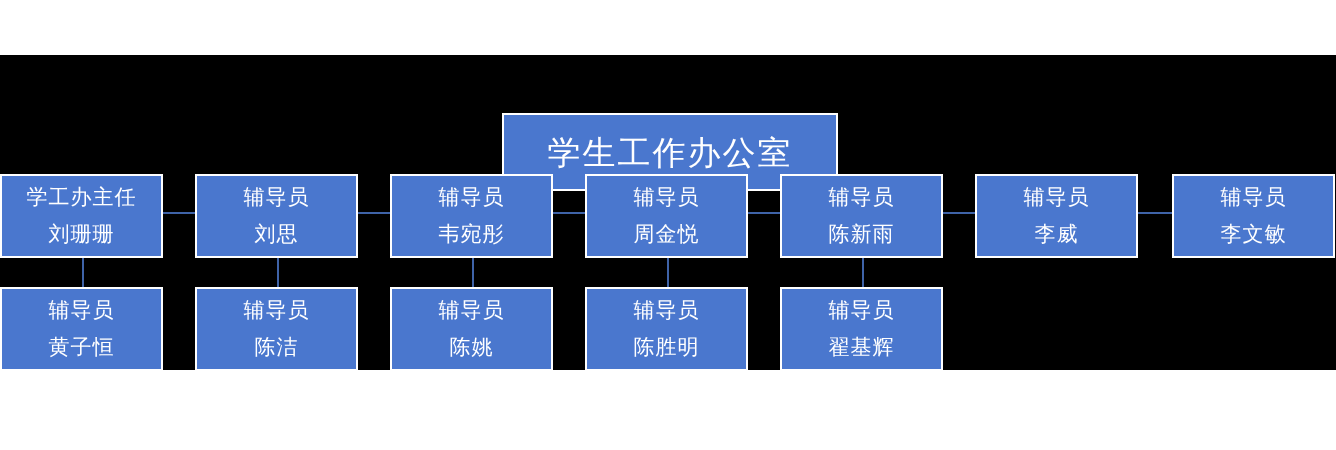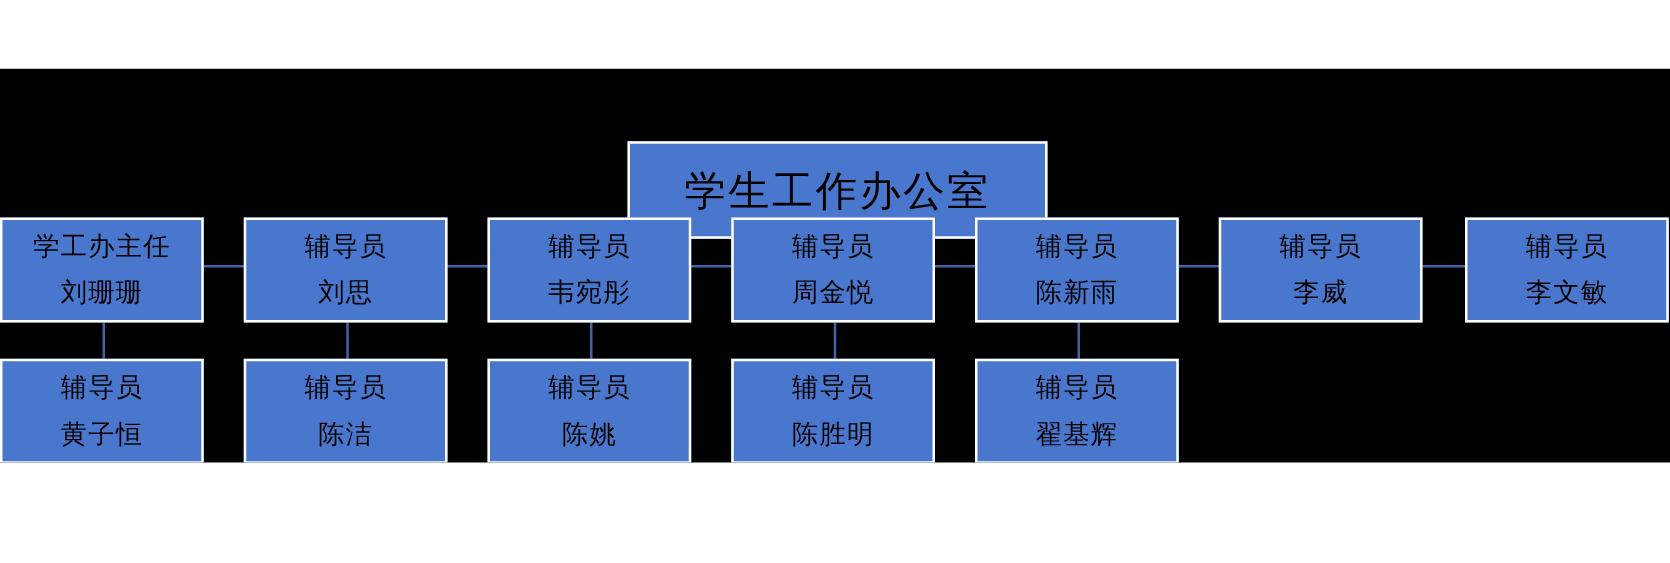--- a/index.html
+++ b/index.html
@@ -31,21 +31,21 @@
     background: #000000;
     overflow: hidden;
   }
 
   
   .node {
     position: absolute;
     box-sizing: border-box;
     background: #4a77ce;
     border: 2px solid #ffffff;
-    color: #000000;
+    color: #ffffff;
     display: flex;
     flex-direction: column;
     align-items: center;
     justify-content: center;
     text-align: center;
     line-height: 1.0;
     z-index: 3;
   }
   .node .ln {
     display: block;

